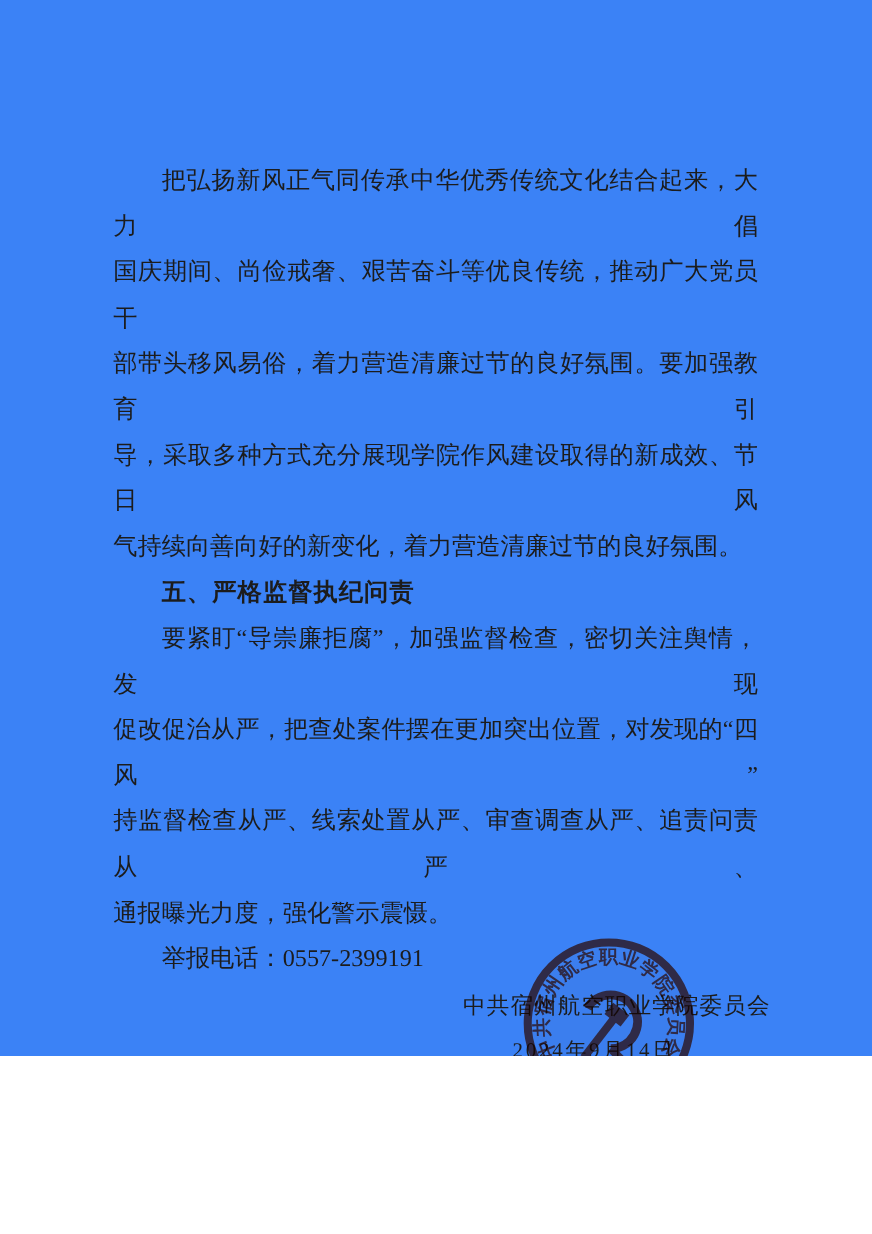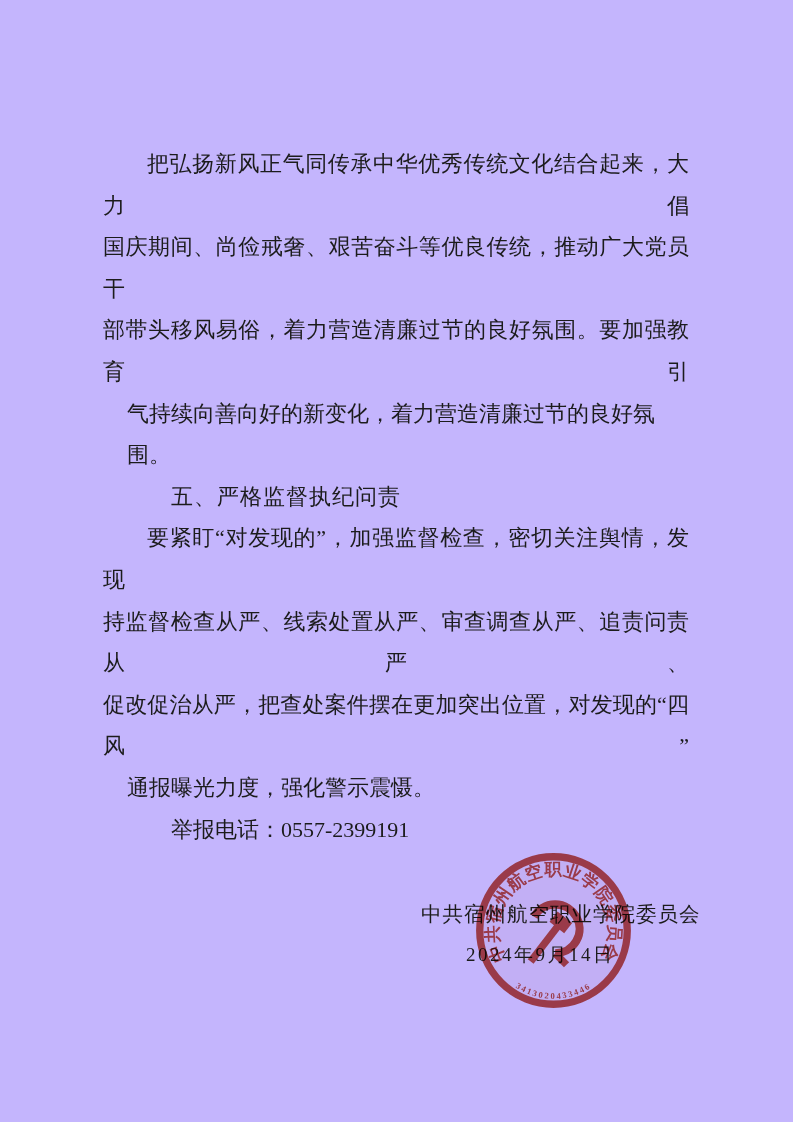--- a/index.html
+++ b/index.html
@@ -1,19 +1,19 @@
 <!DOCTYPE html>
 <html><head>
 <meta charset="utf-8">
 <style>
   html,body{margin:0;padding:0;background:#ffffff;}
   .page{
     position:relative;
-    width:793px;height:1122px;
-    background:#c4b5fd;
+    width:793px;height:960px;
+    background:#3b82f6;
     overflow:hidden;
     font-family:"Liberation Serif","DejaVu Serif",serif;
     color:#1c1c1c;
   }
   .body-text{
     position:absolute;
     left:103px;top:143px;width:586px;
     font-size:22px;
     line-height:41.6px;
   }
@@ -23,25 +23,24 @@
     white-space:nowrap; 
   }
   .line.just{
     white-space:normal;
     text-align-last:justify;
   }
   .line.left{
     white-space:normal;
     text-align:left;
     text-align-last:left;
-    margin-left:24px;
   }
   .line.indent{ text-indent:44px; }
   .line.heading{
-    font-weight:normal;
+    font-weight:bold;
     letter-spacing:1px;
   }
   .signature{
     position:absolute;
     left:421px;top:900px;
     font-size:20.5px;
     letter-spacing:1px;
     white-space:nowrap;
   }
   .date{
@@ -67,27 +66,28 @@
 </style>
 </head>
 <body>
 
 <div class="page">
 
   <div class="body-text">
     <div class="line just indent">把弘扬新风正气同传承中华优秀传统文化结合起来，大力倡</div>
     <div class="line just">国庆期间、尚俭戒奢、艰苦奋斗等优良传统，推动广大党员干</div>
     <div class="line just">部带头移风易俗，着力营造清廉过节的良好氛围。要加强教育引</div>
+    <div class="line just">导，采取多种方式充分展现学院作风建设取得的新成效、节日风</div>
     <div class="line left">气持续向善向好的新变化，着力营造清廉过节的良好氛围。</div>
 
     <div class="line left heading indent">五、严格监督执纪问责</div>
 
-    <div class="line just indent">要紧盯“对发现的”，加强监督检查，密切关注舆情，发现</div>
+    <div class="line just indent">要紧盯“导崇廉拒腐”，加强监督检查，密切关注舆情，发现</div>
+    <div class="line just">促改促治从严，把查处案件摆在更加突出位置，对发现的“四风”</div>
     <div class="line just">持监督检查从严、线索处置从严、审查调查从严、追责问责从严、</div>
-    <div class="line just">促改促治从严，把查处案件摆在更加突出位置，对发现的“四风”</div>
     <div class="line left">通报曝光力度，强化警示震慑。</div>
 
     <div class="line left indent">举报电话：0557-2399191</div>
 
   </div>
 
   <div class="signature">中共宿州航空职业学院委员会</div>
   <div class="date">2024年9月14日</div>
 
   <svg class="stamp" viewBox="0 0 200 200" xmlns="http://www.w3.org/2000/svg">

